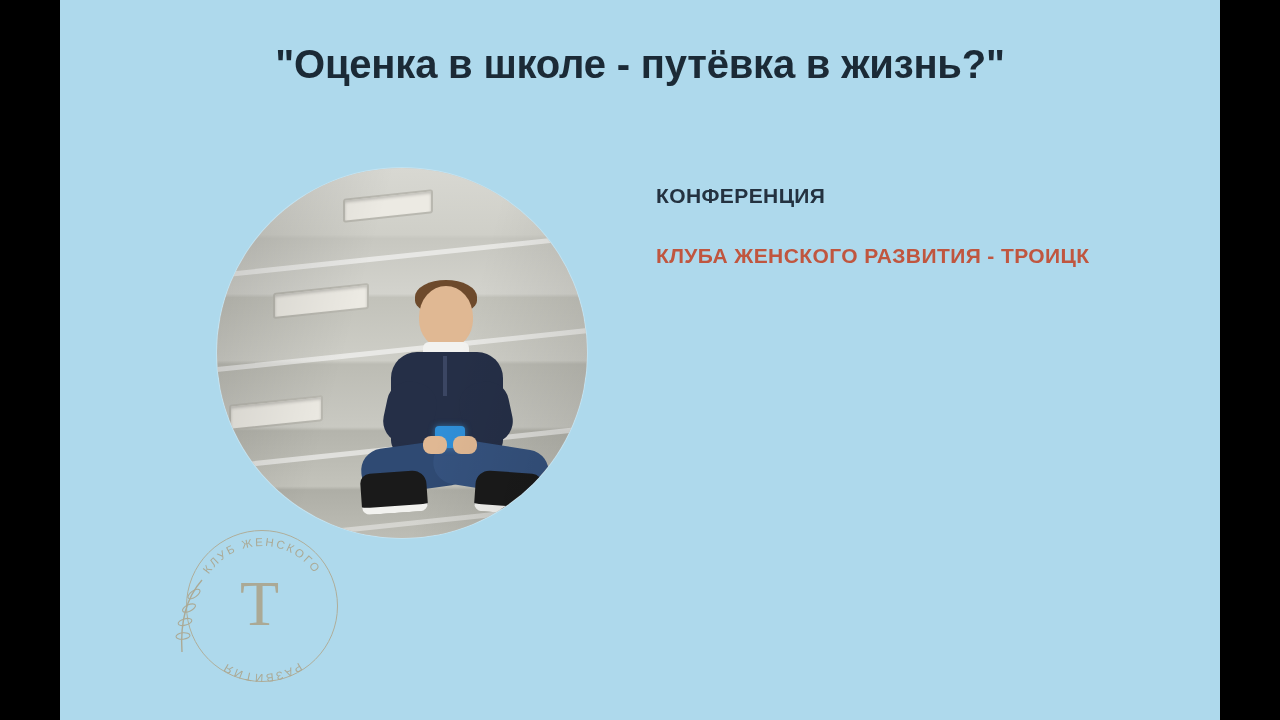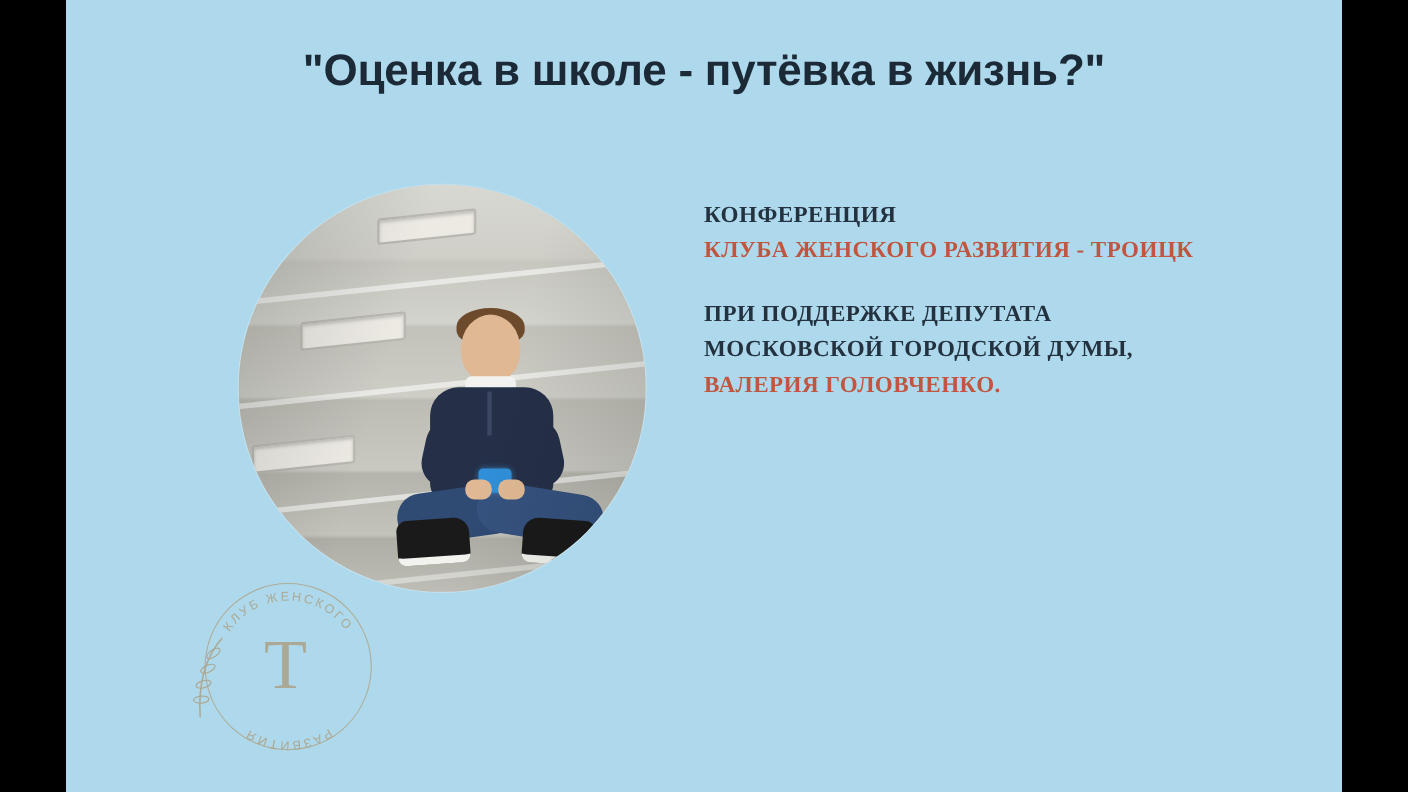--- a/index.html
+++ b/index.html
@@ -171,34 +171,34 @@
   .boy .shoe-r {
     position: absolute; left: 108px; top: 186px; width: 66px; height: 34px;
     background: #1a1a1a; border-radius: 14px 10px 8px 8px;
     border-bottom: 7px solid #f2f2ef;
     transform: rotate(4deg);
   }
 
   
   .info {
     position: absolute;
-    left: 580px;
+    left: 596px;
     top: 180px;
     width: 540px;
-    font-family: Liberation Serif, serif;
+    font-family: Liberation Sans, sans-serif;
   }
   .info .line {
     font-size: 21px;
     font-weight: 700;
     letter-spacing: 0.4px;
     color: #243240;
     line-height: 1.52;
     text-transform: uppercase;
   }
-  .info .line.accent { color: #c0563f; }
+  .info .line.accent { color: #c0563f; margin-top: 28px; }
   .info .block { margin-bottom: 26px; }
   .info .block:last-child { margin-bottom: 0; }
 
   
   .logo {
     position: absolute;
     left: 100px;
     bottom: 26px;
     width: 200px;
     height: 170px;
@@ -270,25 +270,20 @@
       </div>
     </div>
 
     <div class="info">
 
       <div class="block">
         <div class="line">КОНФЕРЕНЦИЯ</div>
         <div class="line accent">КЛУБА ЖЕНСКОГО РАЗВИТИЯ - ТРОИЦК</div>
       </div>
 
-      <div class="block">
-        <div class="line">ПРИ ПОДДЕРЖКЕ ДЕПУТАТА</div>
-        <div class="line">МОСКОВСКОЙ ГОРОДСКОЙ ДУМЫ,</div>
-        <div class="line accent">ВАЛЕРИЯ ГОЛОВЧЕНКО.</div>
-      </div>
 
 
     </div>
 
     <div class="logo">
       <div class="ring"></div>
       <div class="mono">Т</div>
       <svg class="arc-text" viewBox="0 0 200 170">
         <defs>
           <path id="arcTop" d="M 38,86 A 64,64 0 0 1 166,86" fill="none"></path>

